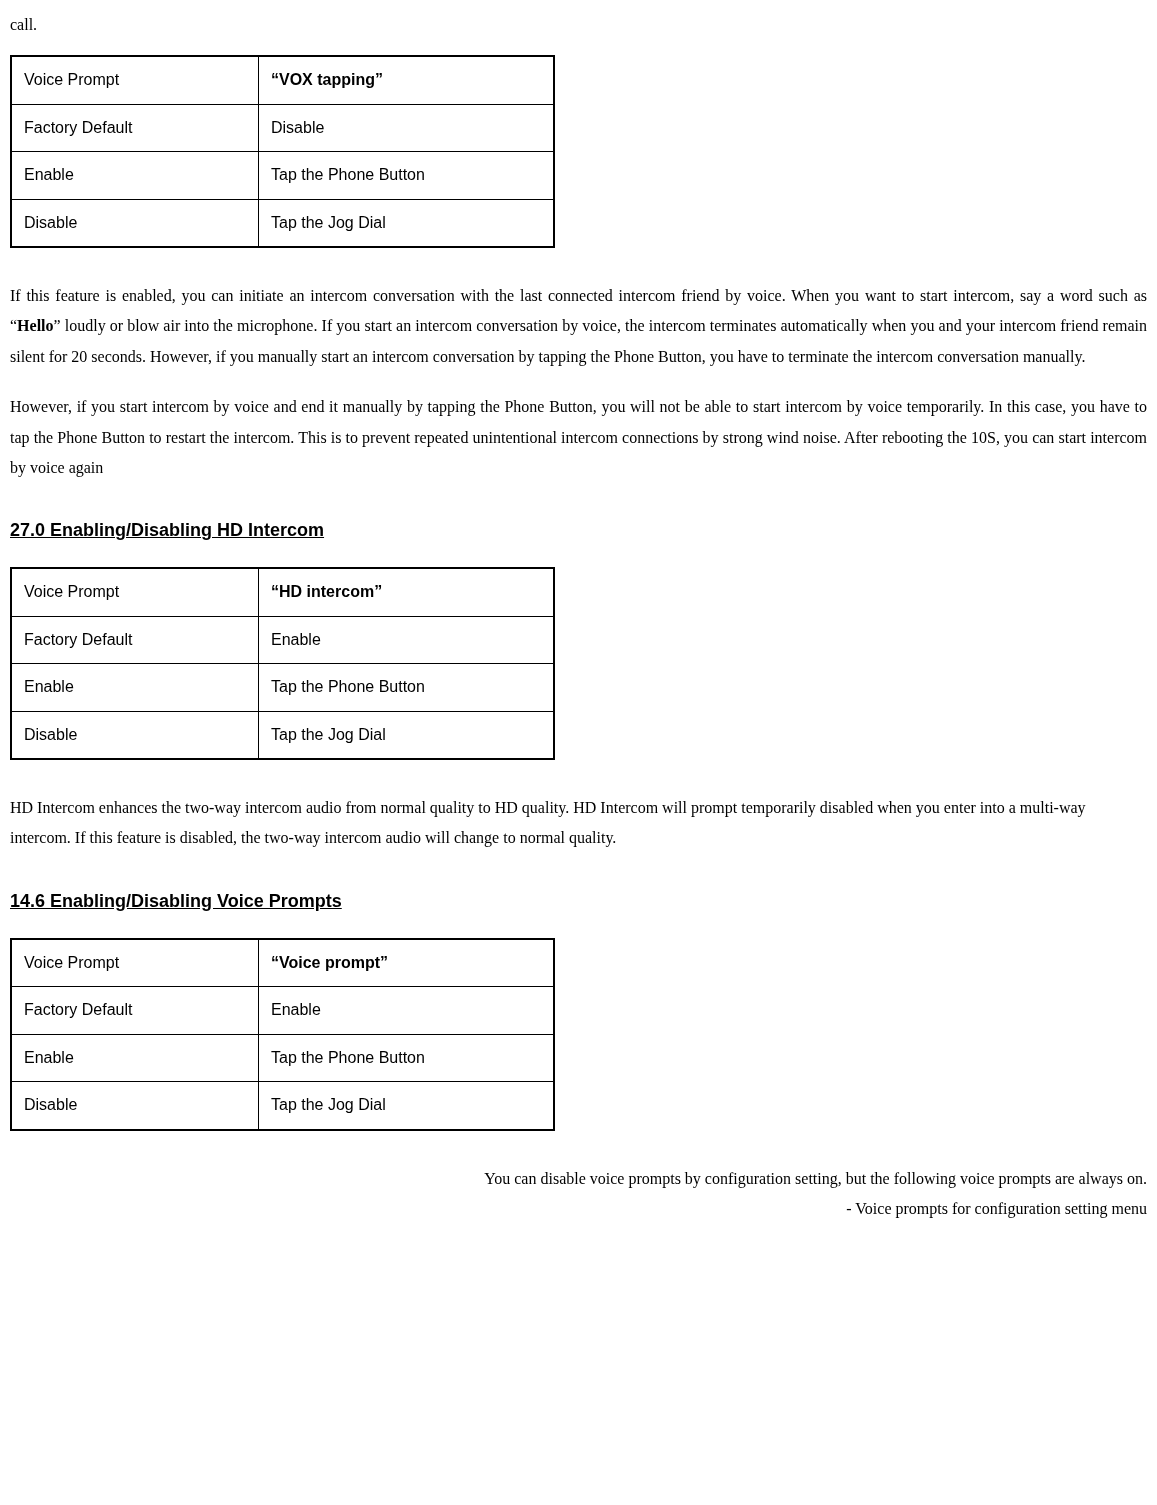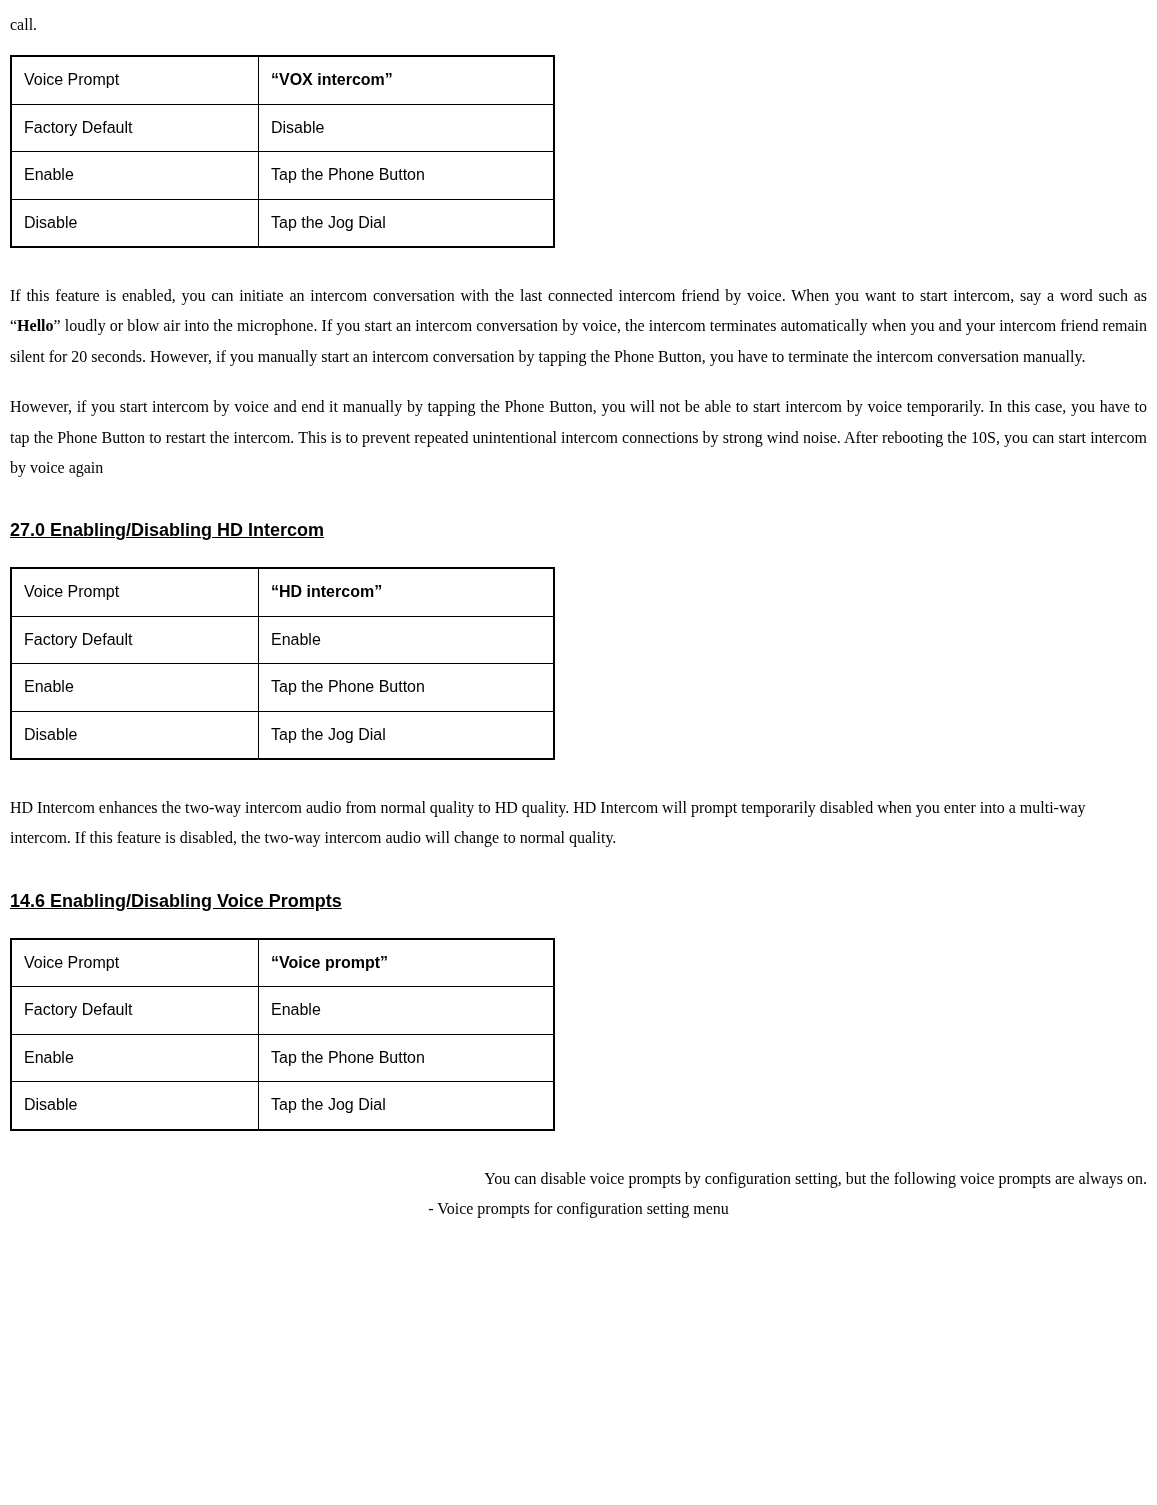--- a/index.html
+++ b/index.html
@@ -43,21 +43,21 @@
 <body>
 
 <div class="content">
   <p class="tight">call.</p>
 
 
   <table class="settings">
     <tbody>
         <tr>
       <td class="c1">Voice Prompt</td>
-      <td class="c2 bold">“VOX intercom”</td>
+      <td class="c2 bold">“VOX tapping”</td>
     </tr>
     <tr>
       <td class="c1">Factory Default</td>
       <td class="c2">Disable</td>
     </tr>
     <tr>
       <td class="c1">Enable</td>
       <td class="c2">Tap the Phone Button</td>
     </tr>
     <tr>
@@ -113,14 +113,14 @@
       <td class="c2">Tap the Phone Button</td>
     </tr>
     <tr>
       <td class="c1">Disable</td>
       <td class="c2">Tap the Jog Dial</td>
     </tr>
   </tbody>
     </table>
 
   <p class="tight" style="text-align:right;">You can disable voice prompts by configuration setting, but the following voice prompts are always on.</p>
-  <p class="tight" style="text-align:center;">- Voice prompts for configuration setting menu</p>
+  <p class="tight" style="text-align:right;">- Voice prompts for configuration setting menu</p>
 </div>
 
 </body></html>

